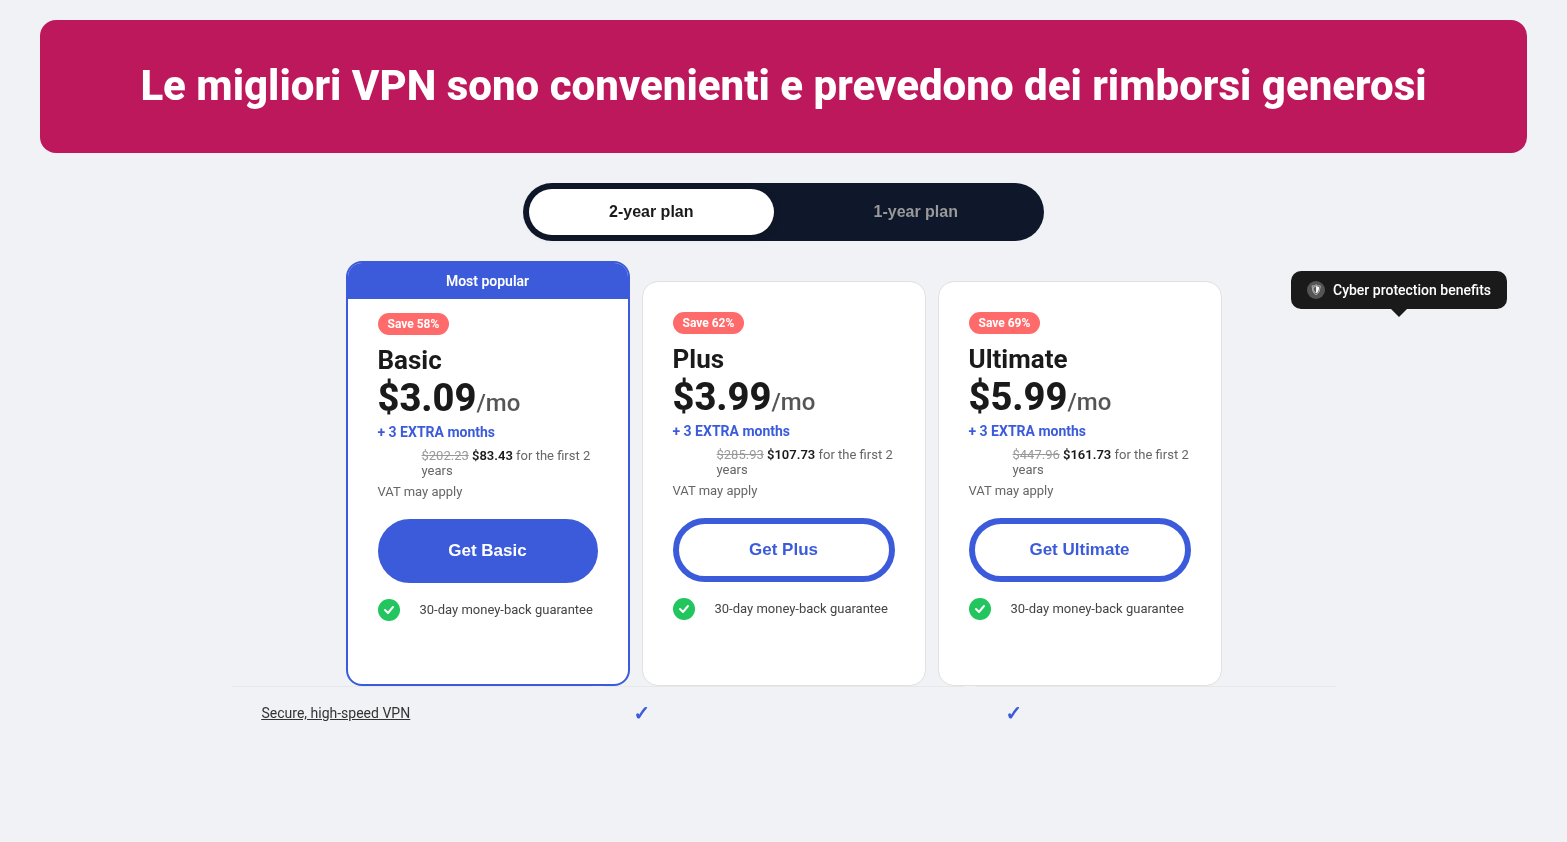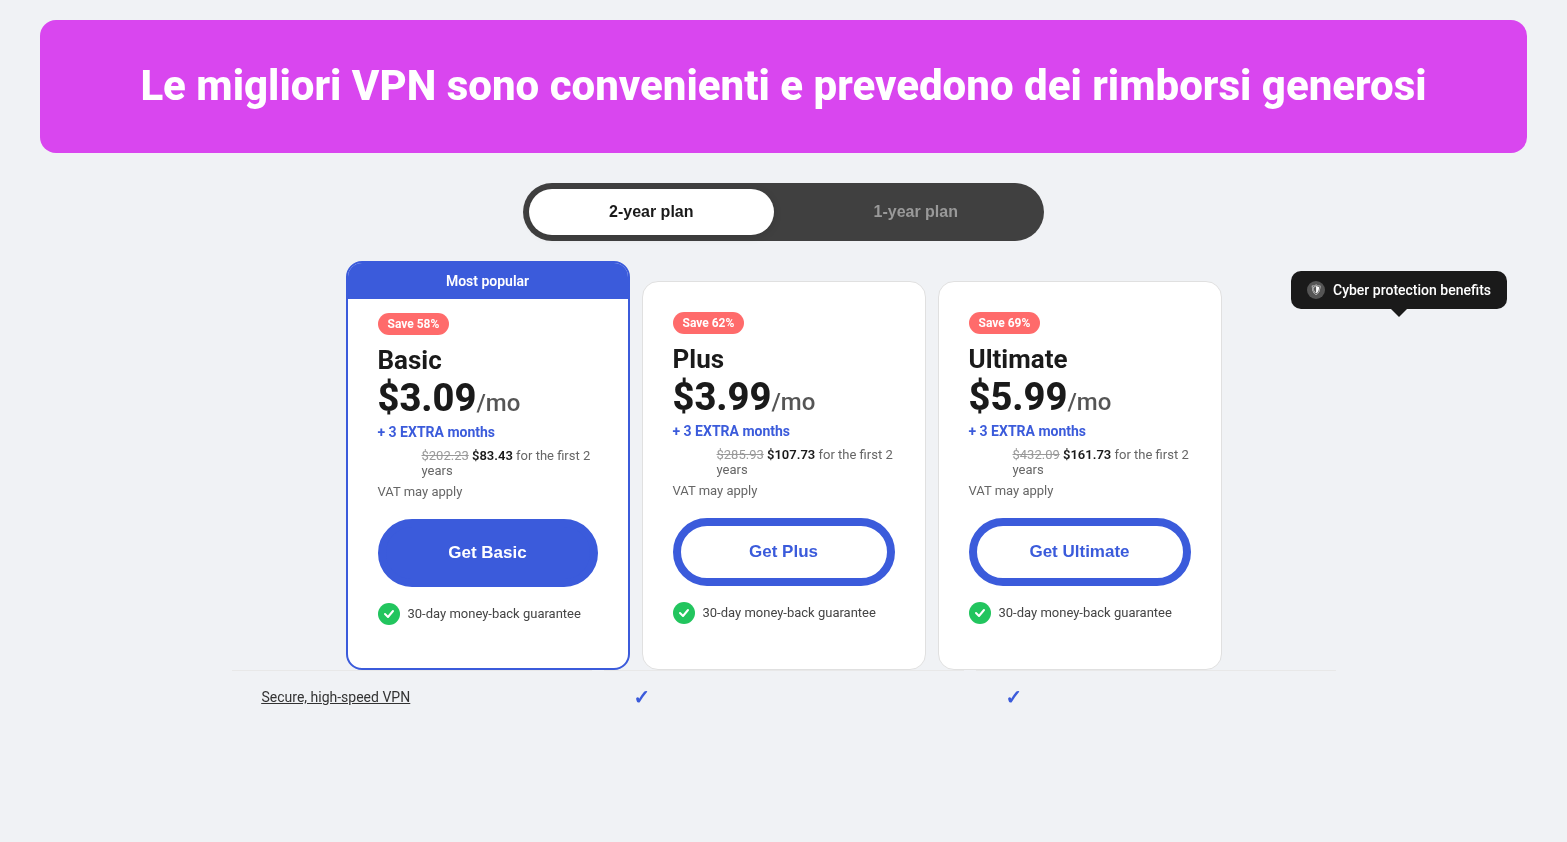--- a/index.html
+++ b/index.html
@@ -11,21 +11,21 @@
     }
 
     .page-wrapper {
       width: 1567px;
       background: #f0f2f5;
       padding-bottom: 40px;
     }
 
     
     .header-banner {
-      background: #d946ef;
+      background: #be185d;
       border-radius: 16px;
       margin: 20px 40px 30px 40px;
       padding: 40px 60px;
       text-align: center;
     }
 
     .header-title {
       color: #ffffff;
       font-size: 42px;
       font-weight: 800;
@@ -33,21 +33,21 @@
     }
 
     
     .plan-toggle-wrapper {
       display: flex;
       justify-content: center;
       margin-bottom: 40px;
     }
 
     .plan-toggle {
-      background: #404040;
+      background: #0f172a;
       border-radius: 50px;
       padding: 6px;
       display: flex;
       gap: 20px;
     }
 
     .plan-toggle-btn {
       padding: 14px 80px;
       border-radius: 50px;
       border: none;
@@ -216,42 +216,42 @@
     }
 
     .get-btn {
       width: 100%;
       padding: 16px;
       border-radius: 50px;
       font-size: 17px;
       font-weight: 700;
       cursor: pointer;
       margin-bottom: 16px;
-      border: 8px solid #eab308;
+      border: 6px solid #eab308;
     }
 
     .get-btn.primary {
       background: #3b5bdb;
       color: white;
       border-color: #3b5bdb;
     }
 
     .get-btn.secondary {
       background: transparent;
       color: #3b5bdb;
       border-color: #3b5bdb;
     }
 
     .money-back {
       display: flex;
       align-items: center;
-      gap: 8px;
+      gap: 20px;
       font-size: 13px;
       color: #444;
-      margin-bottom: 13px;
+      margin-bottom: 33px;
     }
 
     .money-back-icon {
       width: 22px;
       height: 22px;
       background: #22c55e;
       border-radius: 50%;
       display: flex;
       align-items: center;
       justify-content: center;
@@ -354,21 +354,21 @@
     </div>
 
     <div class="plan-card">
       <div class="save-badge">Save 69%</div>
       <div class="plan-name">Ultimate</div>
       <div class="plan-price">
         <span>$5.99</span><span class="per-mo">/mo</span>
       </div>
       <div class="extra-months">+ 3 EXTRA months</div>
       <div class="plan-billing">
-        <span class="original-price">$432.09</span>
+        <span class="original-price">$447.96</span>
         <span> </span>
         <span class="discounted-price">$161.73</span>
         <span> </span>
         <span>for the first 2 years</span>
       </div>
       <div class="vat-notice">VAT may apply</div>
       <button class="get-btn secondary">Get Ultimate</button>
       <div class="money-back">
         <div class="money-back-icon">
           <svg viewBox="0 0 12 12" fill="none" xmlns="http://www.w3.org/2000/svg">

